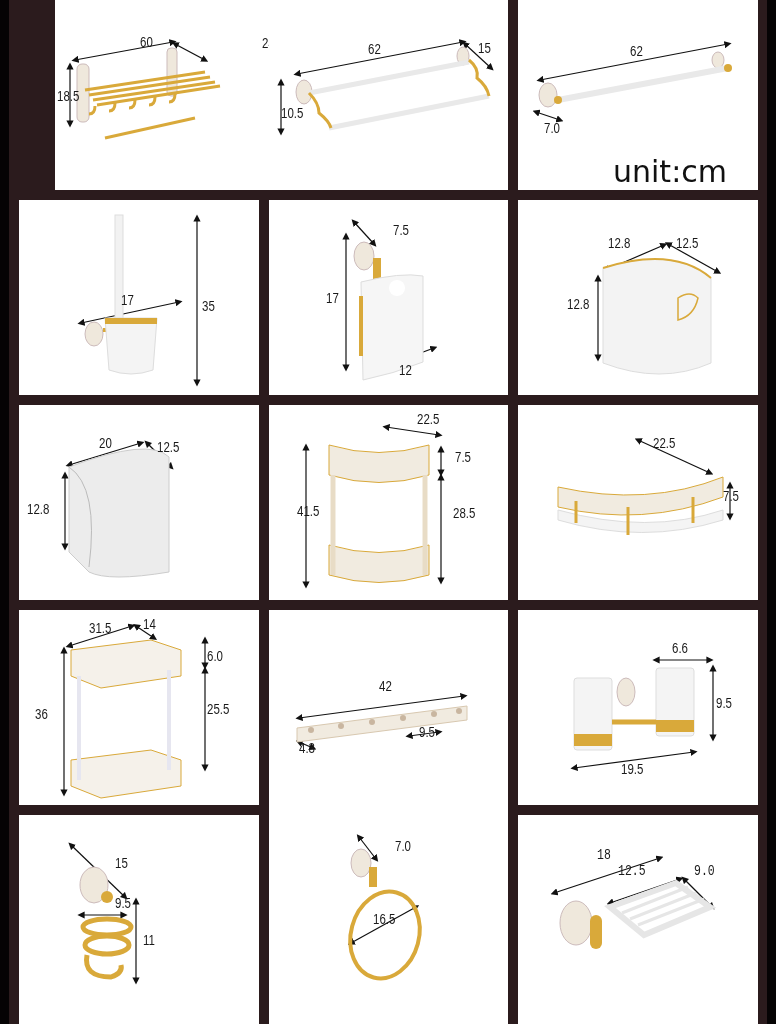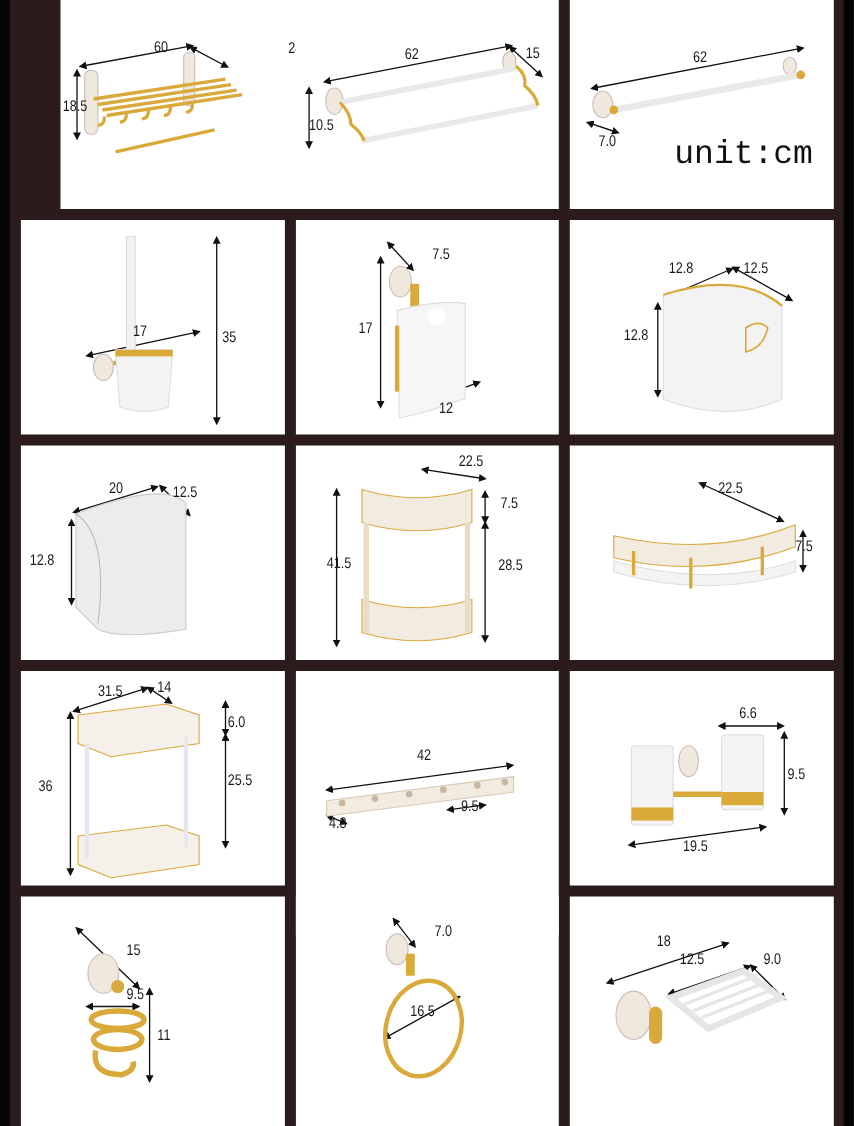--- a/index.html
+++ b/index.html
@@ -69,21 +69,21 @@
     <line x1="22" y1="80" x2="210" y2="44" stroke="#111" stroke-width="1.2" marker-start="url(#a)" marker-end="url(#a)"></line>
     <line x1="18" y1="112" x2="42" y2="120" stroke="#111" stroke-width="1.2" marker-start="url(#a)" marker-end="url(#a)"></line>
     <ellipse cx="30" cy="95" rx="9" ry="12" fill="#efe8dc" stroke="#cbb"></ellipse>
     <ellipse cx="200" cy="60" rx="6" ry="8" fill="#efe8dc" stroke="#cbb"></ellipse>
     <line x1="40" y1="100" x2="210" y2="68" stroke="#e9e9e9" stroke-width="6"></line>
     <circle cx="40" cy="100" r="4" fill="#d9a93a"></circle>
       <circle cx="210" cy="68" r="4" fill="#d9a93a"></circle>
   </svg>
   <span class="dim" style="left:112px;top:43px;">62</span>
   <span class="dim" style="left:26px;top:120px;">7.0</span>
-  <span class="unit" style="left:95px;top:124px;font-family:Liberation Mono, monospace;">unit:cm</span>
+  <span class="unit" style="left:95px;top:154px;">unit:cm</span>
 </div>
 
 <div class="cell" style="left:19px;top:200px;width:240px;height:195px;">
   <svg width="240" height="195">
     <line x1="62" y1="123" x2="160" y2="102" stroke="#111" stroke-width="1.2" marker-start="url(#a)" marker-end="url(#a)"></line>
     <line x1="178" y1="18" x2="178" y2="183" stroke="#111" stroke-width="1.2" marker-start="url(#a)" marker-end="url(#a)"></line>
     <rect x="96" y="15" width="8" height="130" fill="#f2f2f2" stroke="#ddd"></rect>
     <ellipse cx="75" cy="134" rx="9" ry="12" fill="#efe8dc" stroke="#cbb"></ellipse>
     <path d="M84 130 h30" stroke="#d9a93a" stroke-width="4"></path>
     <path d="M86 118 h52 l-4 52 q-22 8 -44 0z" fill="#f4f4f4" stroke="#ddd"></path>
@@ -248,21 +248,21 @@
     <line x1="90" y1="22" x2="107" y2="44" stroke="#111" stroke-width="1.2" marker-start="url(#a)" marker-end="url(#a)"></line>
     <line x1="82" y1="128" x2="147" y2="92" stroke="#111" stroke-width="1.2" marker-start="url(#a)" marker-end="url(#a)"></line>
     <ellipse cx="92" cy="48" rx="10" ry="14" fill="#efe8dc" stroke="#cbb"></ellipse>
     <rect x="100" y="52" width="8" height="20" fill="#d9a93a"></rect>
     <ellipse cx="116" cy="120" rx="34" ry="44" fill="none" stroke="#d9a93a" stroke-width="4" transform="rotate(15 116 120)"></ellipse>
   </svg>
   <span class="dim" style="left:126px;top:23px;">7.0</span>
   <span class="dim" style="left:104px;top:96px;">16.5</span>
 </div>
 
-<div class="cell" style="left:518px;top:815px;width:240px;height:209px;">
+<div class="cell" style="left:518px;top:815px;width:240px;height:209px;font-family:Liberation Mono, monospace;">
   <svg width="240" height="209">
     <line x1="36" y1="78" x2="142" y2="43" stroke="#111" stroke-width="1.2" marker-start="url(#a)" marker-end="url(#a)"></line>
     <line x1="92" y1="88" x2="162" y2="64" stroke="#111" stroke-width="1.2" marker-start="url(#a)" marker-end="url(#a)"></line>
     <line x1="166" y1="64" x2="194" y2="92" stroke="#111" stroke-width="1.2" marker-start="url(#a)" marker-end="url(#a)"></line>
     <ellipse cx="58" cy="108" rx="16" ry="22" fill="#efe8dc" stroke="#cbb"></ellipse>
     <rect x="72" y="100" width="12" height="34" rx="6" fill="#d9a93a"></rect>
     <path d="M92 92 l66 -24 l34 24 l-66 28z" fill="none" stroke="#e6e6e6" stroke-width="6"></path>
     <g stroke="#e6e6e6" stroke-width="3">
         <line x1="104" y1="98" x2="170" y2="72"></line>
         <line x1="112" y1="104" x2="178" y2="78"></line>

